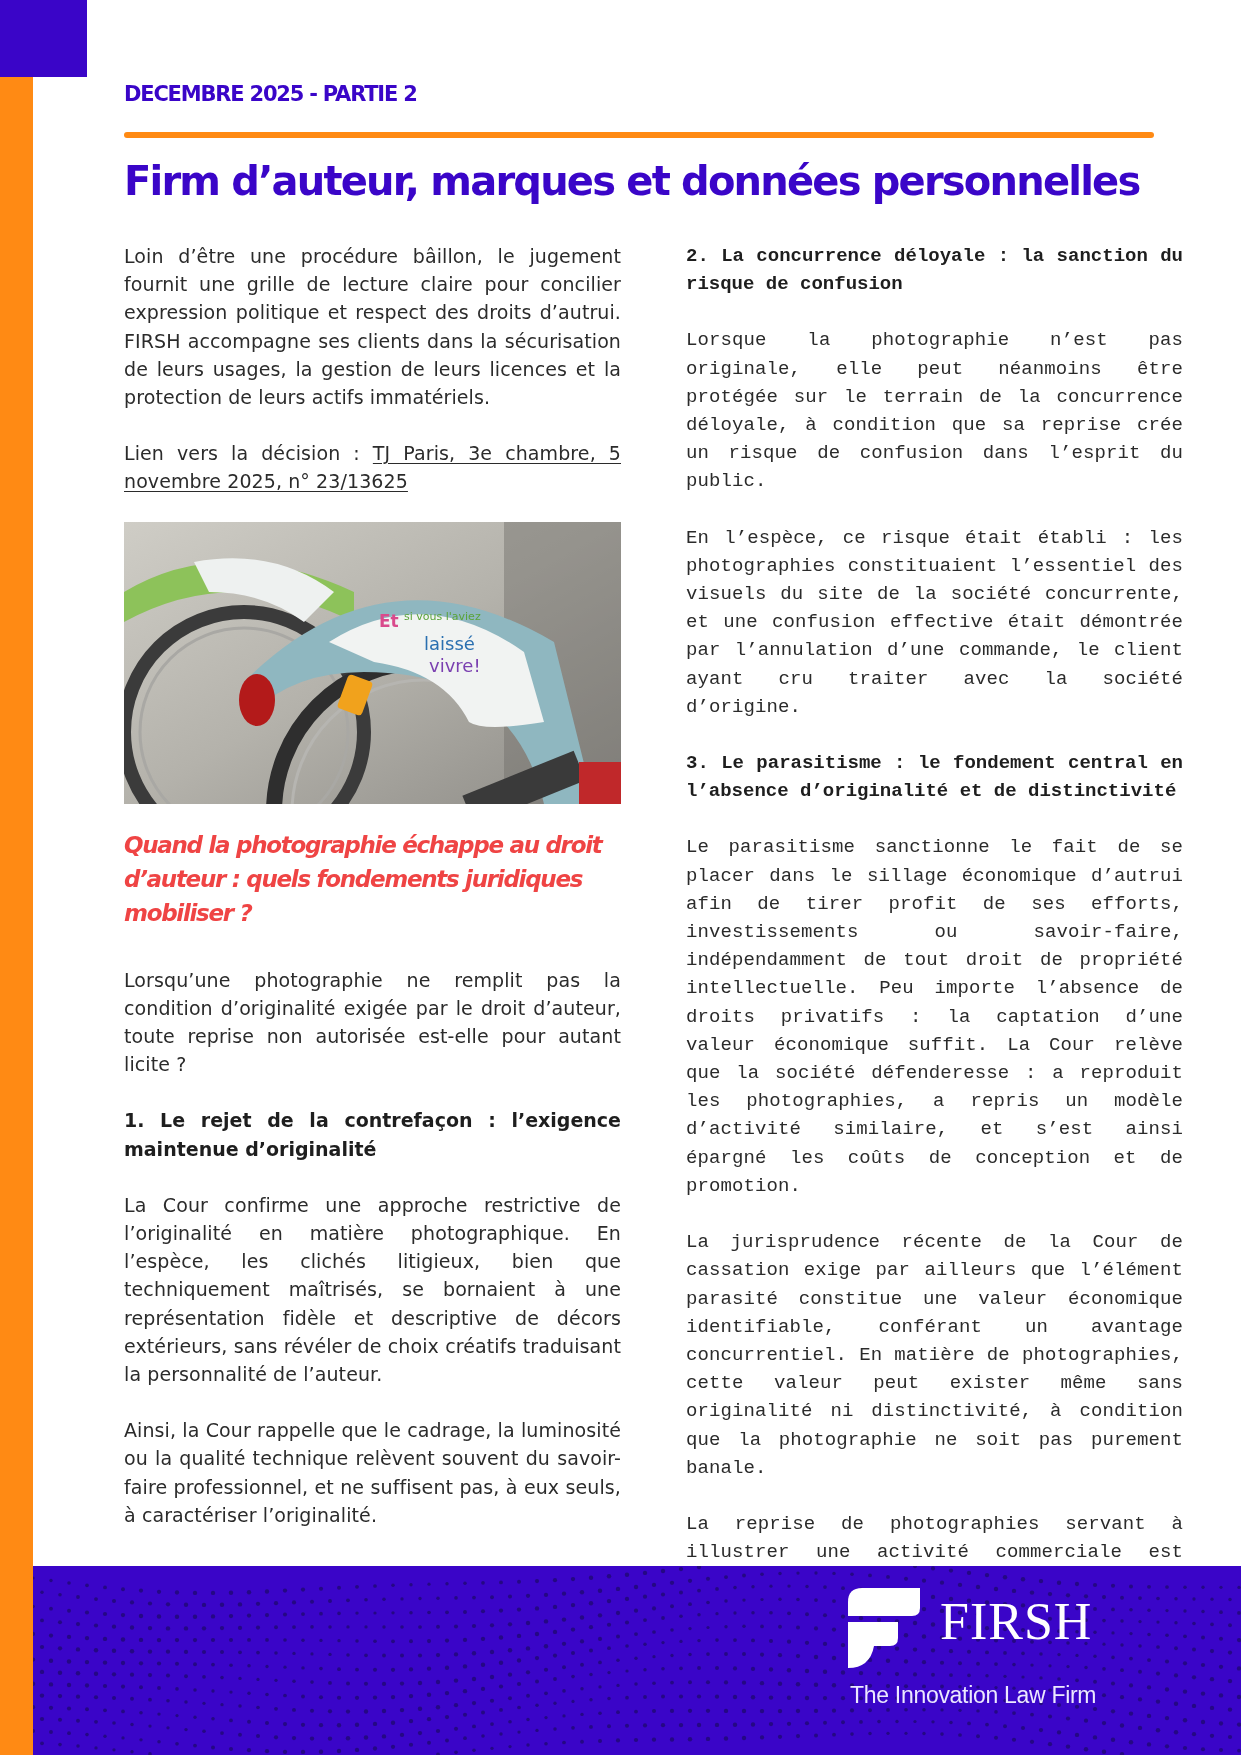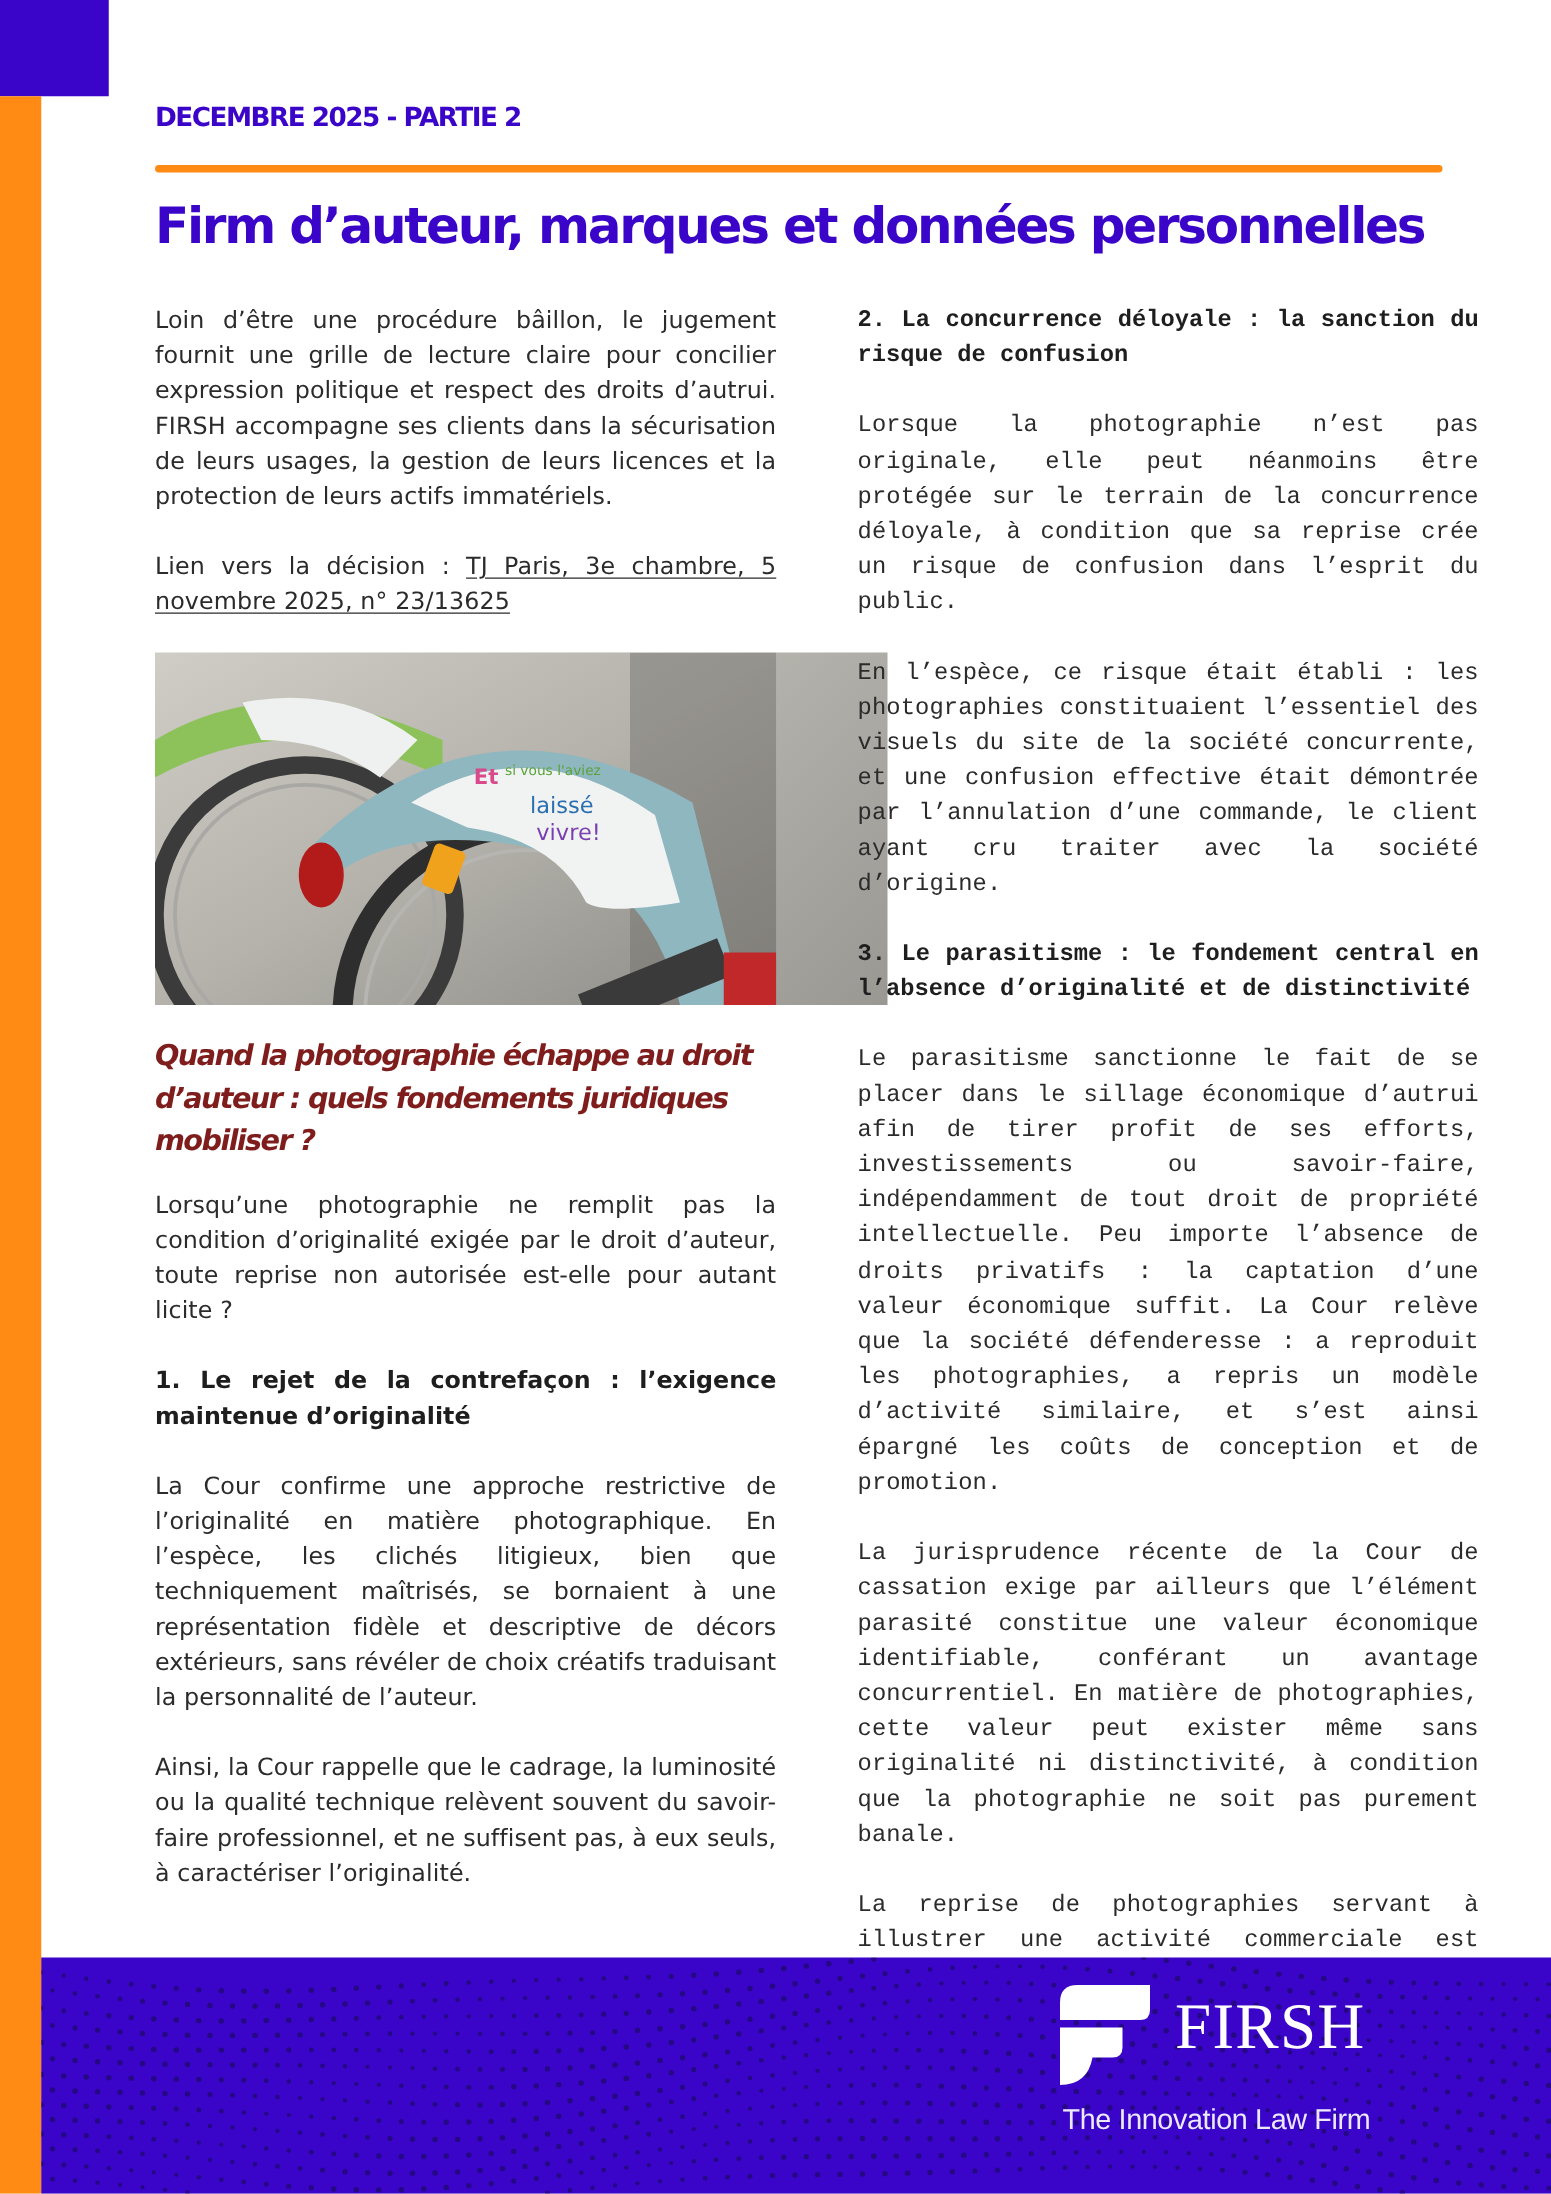--- a/index.html
+++ b/index.html
@@ -30,27 +30,27 @@
     font-size: 19px; line-height: 28.2px; text-align: justify;
     color: #2b2b2b; margin: 0 0 28px 0; letter-spacing: 0.1px;
   }
   .h {
     font-size: 19px; line-height: 28.2px; text-align: justify; font-weight: 700;
     color: #1e1e1e; margin: 0 0 28px 0;
   }
   .link-line { margin-bottom: 26px; }
   .link { color: #2b2b2b; text-decoration: underline; text-underline-offset: 3px; cursor: pointer; }
   .photo {
-    width: 586px; height: 282px; margin: 0 0 24px 0; position: relative; overflow: hidden;
+    width: 497px; height: 282px; margin: 0 0 24px 0; position: relative; overflow: hidden;
     background: linear-gradient(135deg, #d8d6d0 0%, #bfbdb6 40%, #9a9893 100%);
   }
   .subhead {
     font-family: "DejaVu Sans", sans-serif; font-weight: 700; font-style: italic;
-    font-size: 23px; line-height: 34px; color: #7f1d1d; letter-spacing: -1.3px;
-    margin: 0 0 20px 0;
+    font-size: 23px; line-height: 34px; color: #ef4444; letter-spacing: -1.3px;
+    margin: 0 0 36px 0;
   }
   .footer {
     position: absolute; left: 33px; top: 1566px; width: 1208px; height: 189px;
     background: #3a05c8; overflow: hidden;
   }
   .footer-dots { position: absolute; left: 0; top: 0; }
   .logo { position: absolute; left: 848px; top: 1588px; }
   .logo-word {
     position: absolute; left: 940px; top: 1592px;
     font-family: Liberation Serif, serif; font-size: 52px; color: #ffffff;

